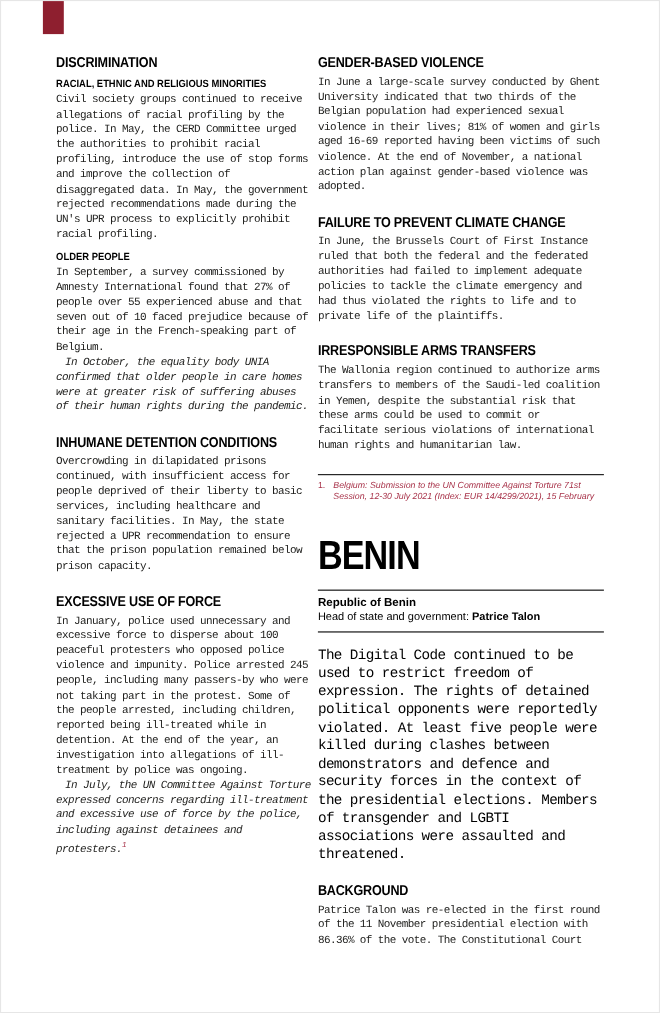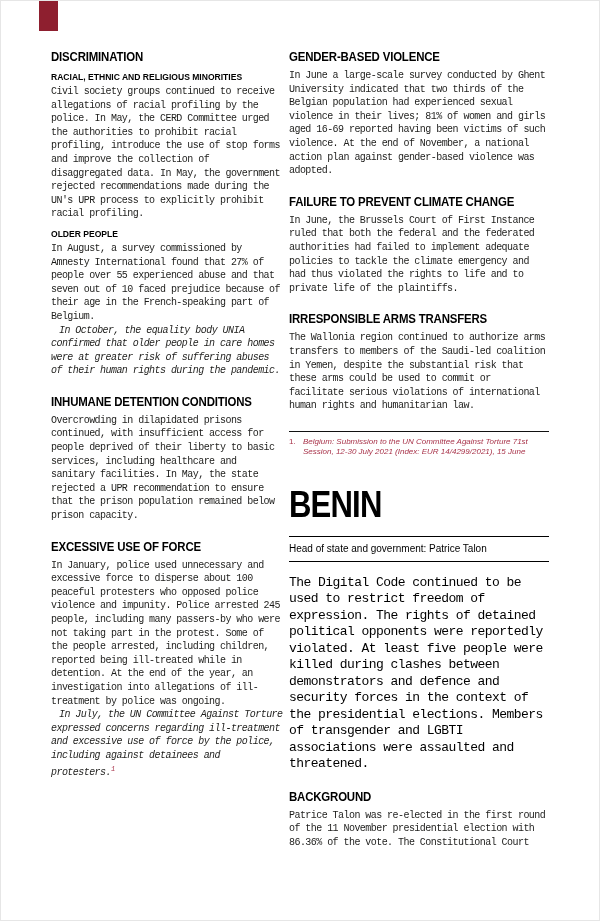--- a/index.html
+++ b/index.html
@@ -47,21 +47,21 @@
     margin:26px 0 10px;
   }
   .country-info {
     border-top:1.5px solid #000; border-bottom:1px solid #000;
     padding:5px 0 6px;
     font-family:"Liberation Sans","DejaVu Sans",sans-serif;
     font-size:10px; line-height:13px; color:#000;
   }
   .country-info .rep { font-weight:bold; font-size:10.5px; }
   .country-info .label { font-weight:normal; }
-  .country-info .value { font-weight:normal; }
+  .country-info .value { font-weight:bold; }
 
   .summary {
     font-weight:normal; font-size:13px; line-height:16.5px;
     letter-spacing:-0.55px; margin-top:13px; color:#000;
   }
 
   .footer {
     position:absolute; bottom:12px; left:50px; right:50px;
     display:flex; justify-content:space-between; align-items:baseline;
     font-family:"Liberation Sans","DejaVu Sans",sans-serif;
@@ -78,21 +78,21 @@
 
   <div class="content">
 
     <div class="col-left">
 
       <section>
         <h2 class="sec first">DISCRIMINATION</h2>
         <h3 class="sub">RACIAL, ETHNIC AND RELIGIOUS MINORITIES</h3>
         <p class="body">Civil society groups continued to receive allegations of racial profiling by the police. In May, the CERD Committee urged the authorities to prohibit racial profiling, introduce the use of stop forms and improve the collection of disaggregated data. In May, the government rejected recommendations made during the UN's UPR process to explicitly prohibit racial profiling.</p>
         <h3 class="sub">OLDER PEOPLE</h3>
-        <p class="body">In August, a survey commissioned by Amnesty International found that 27% of people over 55 experienced abuse and that seven out of 10 faced prejudice because of their age in the French-speaking part of Belgium.</p>
+        <p class="body">In September, a survey commissioned by Amnesty International found that 27% of people over 55 experienced abuse and that seven out of 10 faced prejudice because of their age in the French-speaking part of Belgium.</p>
         <p class="body">In October, the equality body UNIA confirmed that older people in care homes were at greater risk of suffering abuses of their human rights during the pandemic.</p>
       </section>
 
       <section>
         <h2 class="sec">INHUMANE DETENTION CONDITIONS</h2>
         <p class="body">Overcrowding in dilapidated prisons continued, with insufficient access for people deprived of their liberty to basic services, including healthcare and sanitary facilities. In May, the state rejected a UPR recommendation to ensure that the prison population remained below prison capacity.</p>
       </section>
 
       <section>
         <h2 class="sec">EXCESSIVE USE OF FORCE</h2>
@@ -114,27 +114,28 @@
         <p class="body">In June, the Brussels Court of First Instance ruled that both the federal and the federated authorities had failed to implement adequate policies to tackle the climate emergency and had thus violated the rights to life and to private life of the plaintiffs.</p>
       </section>
 
       <section>
         <h2 class="sec">IRRESPONSIBLE ARMS TRANSFERS</h2>
         <p class="body">The Wallonia region continued to authorize arms transfers to members of the Saudi-led coalition in Yemen, despite the substantial risk that these arms could be used to commit or facilitate serious violations of international human rights and humanitarian law.</p>
       </section>
 
       <div class="footnote">
         <span class="num">1.</span>
-        <span class="txt">Belgium: Submission to the UN Committee Against Torture 71st Session, 12-30 July 2021 (Index: EUR 14/4299/2021), 15 June</span>
+        <span class="txt">Belgium: Submission to the UN Committee Against Torture 71st Session, 12-30 July 2021 (Index: EUR 14/4299/2021), 15 February</span>
       </div>
 
       <section>
         <h1 class="country-title">BENIN</h1>
 
         <div class="country-info">
+          <div class="rep">Republic of Benin</div>
           <div><span class="label">Head of state and government: </span><span class="value">Patrice Talon</span></div>
         </div>
 
         <p class="summary">The Digital Code continued to be used to restrict freedom of expression. The rights of detained political opponents were reportedly violated. At least five people were killed during clashes between demonstrators and defence and security forces in the context of the presidential elections. Members of transgender and LGBTI associations were assaulted and threatened.</p>
 
         <h2 class="sec">BACKGROUND</h2>
         <p class="body">Patrice Talon was re-elected in the first round of the 11 November presidential election with 86.36% of the vote. The Constitutional Court</p>
       </section>
 
     </div>

